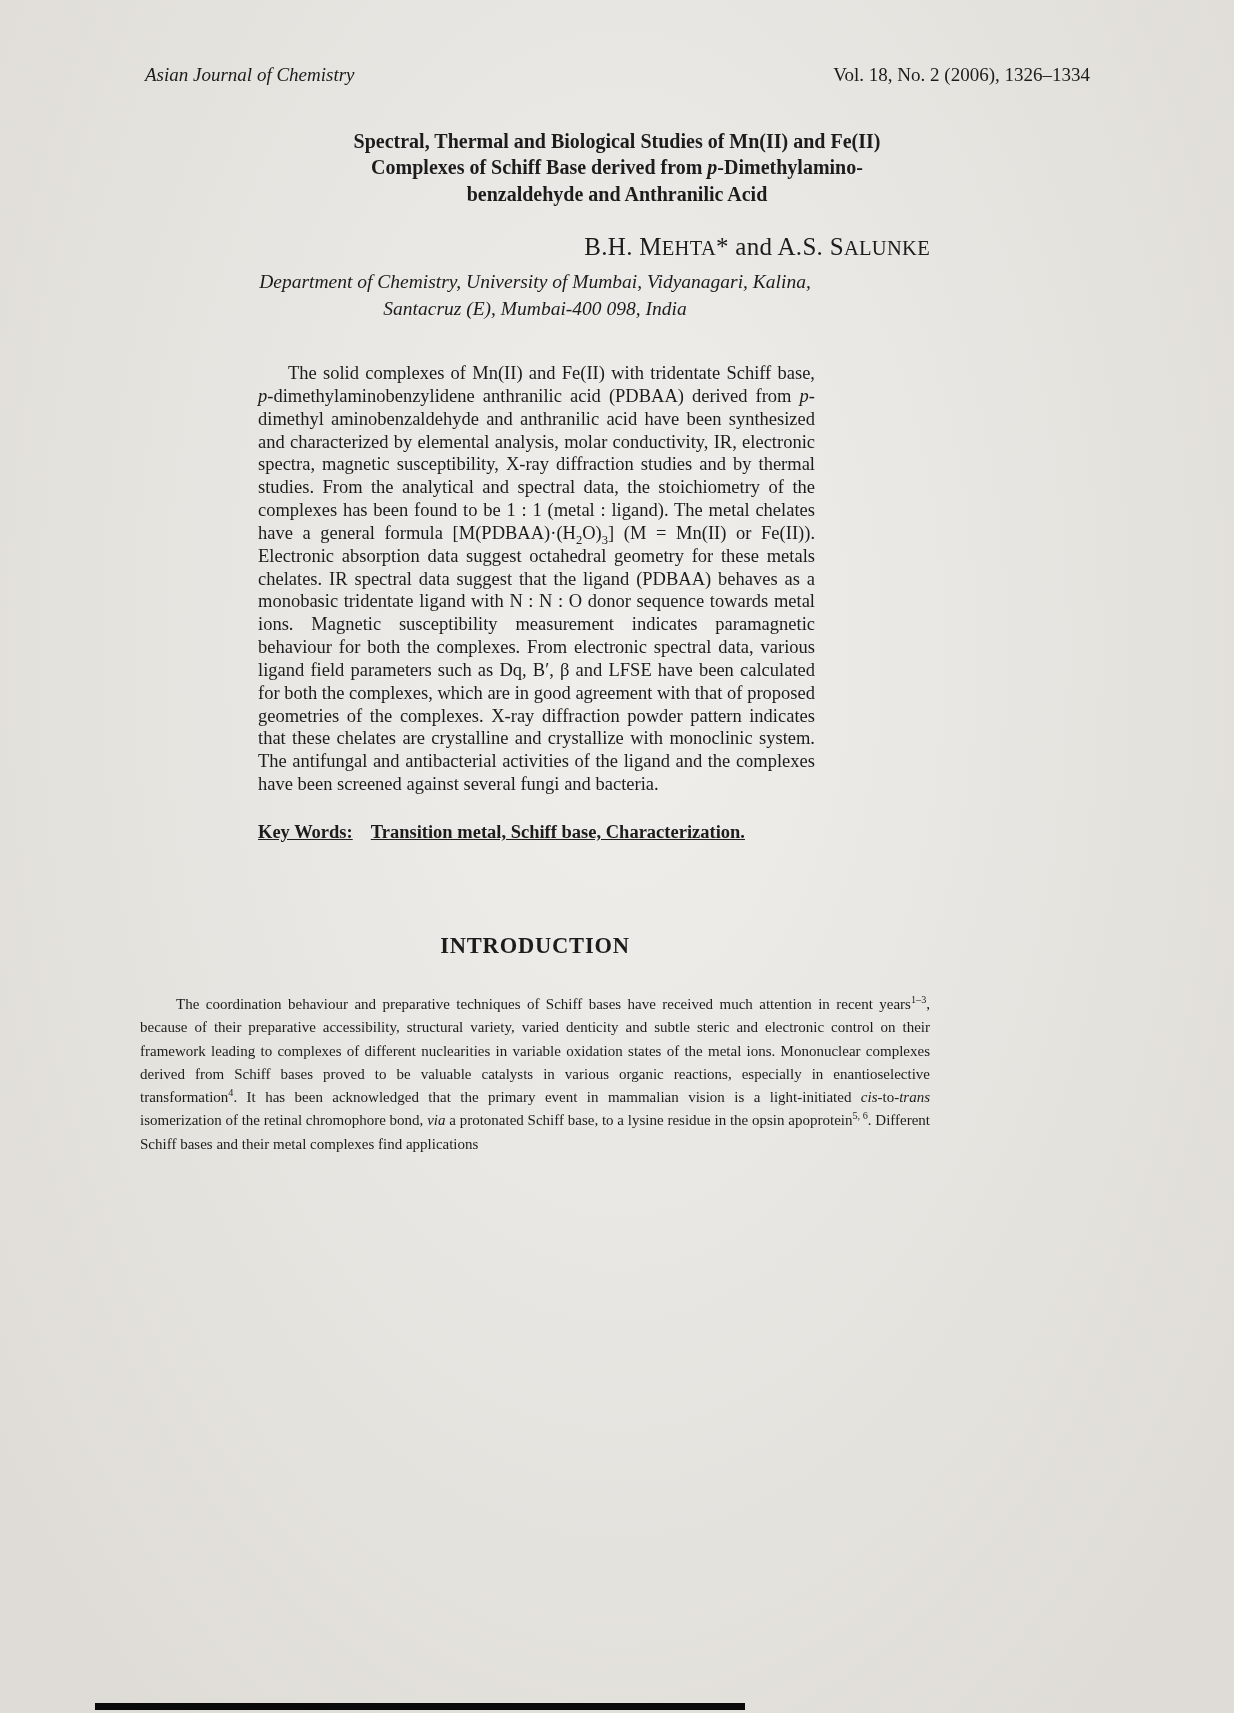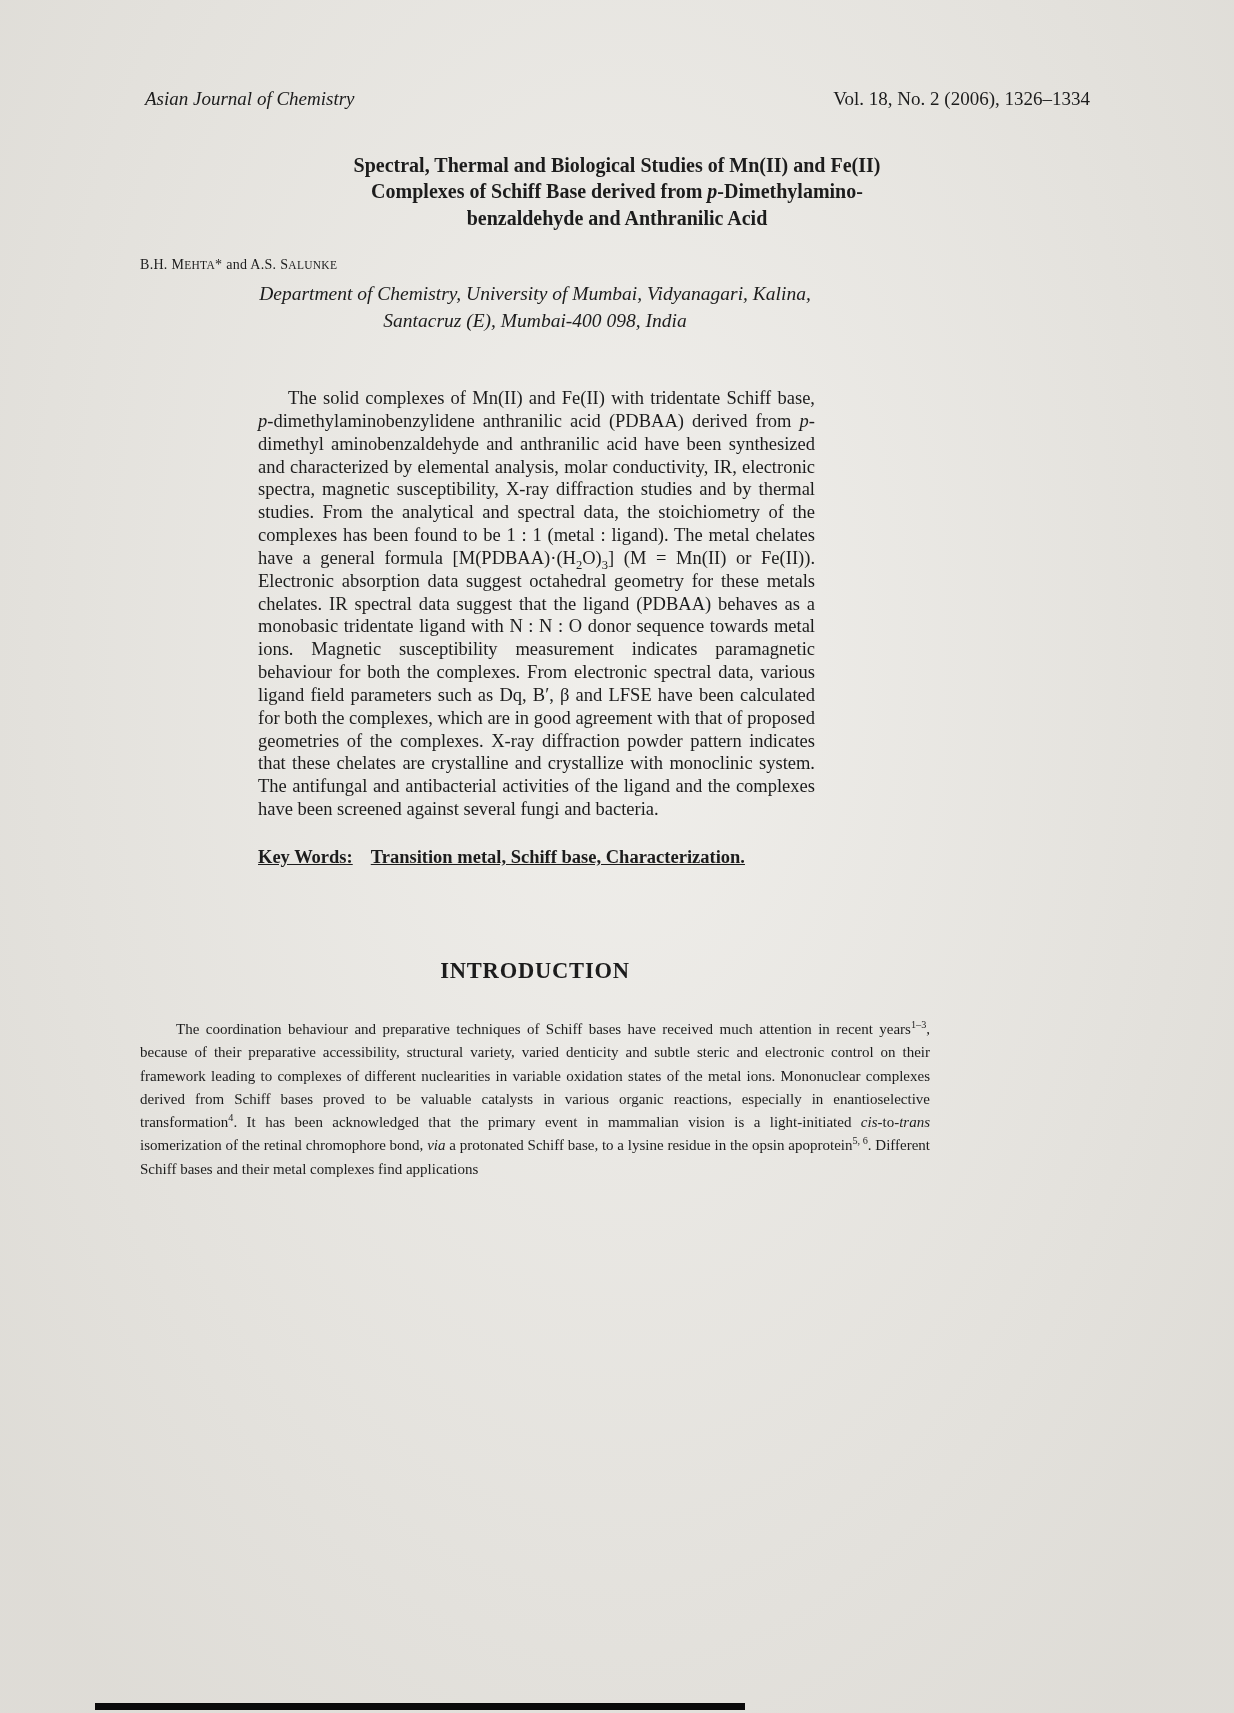--- a/index.html
+++ b/index.html
@@ -5,53 +5,53 @@
   html,body { margin:0; padding:0; background:#cfcdc9; }
   .page {
     position:relative;
     width:1234px; height:1713px;
     margin:0 auto;
     background:#eae8e3;
     background-image: radial-gradient(ellipse at 50% 38%, rgba(255,255,255,0.30), rgba(120,115,105,0.10) 90%);
     font-family:"Liberation Serif","DejaVu Serif",serif;
     color:#1c1c1c;
     box-sizing:border-box;
-    padding-top:88px;
+    padding-top:64px;
     overflow:hidden;
   }
   .journal-header {
     display:flex; justify-content:space-between;
     margin:0 144px 0 145px;
     font-size:19px;
   }
   .journal-name { font-style:italic; }
   .paper-title {
     margin:42px 120px 0;
     text-align:center;
     font-size:20px;
     line-height:1.32;
     font-weight:bold;
     white-space:pre-line;
   }
   .authors {
     margin:26px 0 0 140px; width:790px;
-    text-align:left;
-    font-size:14px;
+    text-align:right;
+    font-size:25px;
     letter-spacing:0.3px;
   }
   .affiliation {
     margin:8px 0 0 140px; width:790px;
     text-align:center;
     font-style:italic;
     font-size:19.5px;
     line-height:1.38;
     white-space:pre-line;
   }
   .abstract {
-    margin:52px 0 0 258px;
+    margin:39px 0 0 258px;
     width:557px;
     font-size:18.5px;
     line-height:1.235;
     text-align:justify;
     text-indent:30px;
   }
   .keywords {
     margin:26px 0 0 258px;
     width:557px;
     font-size:18.5px;

